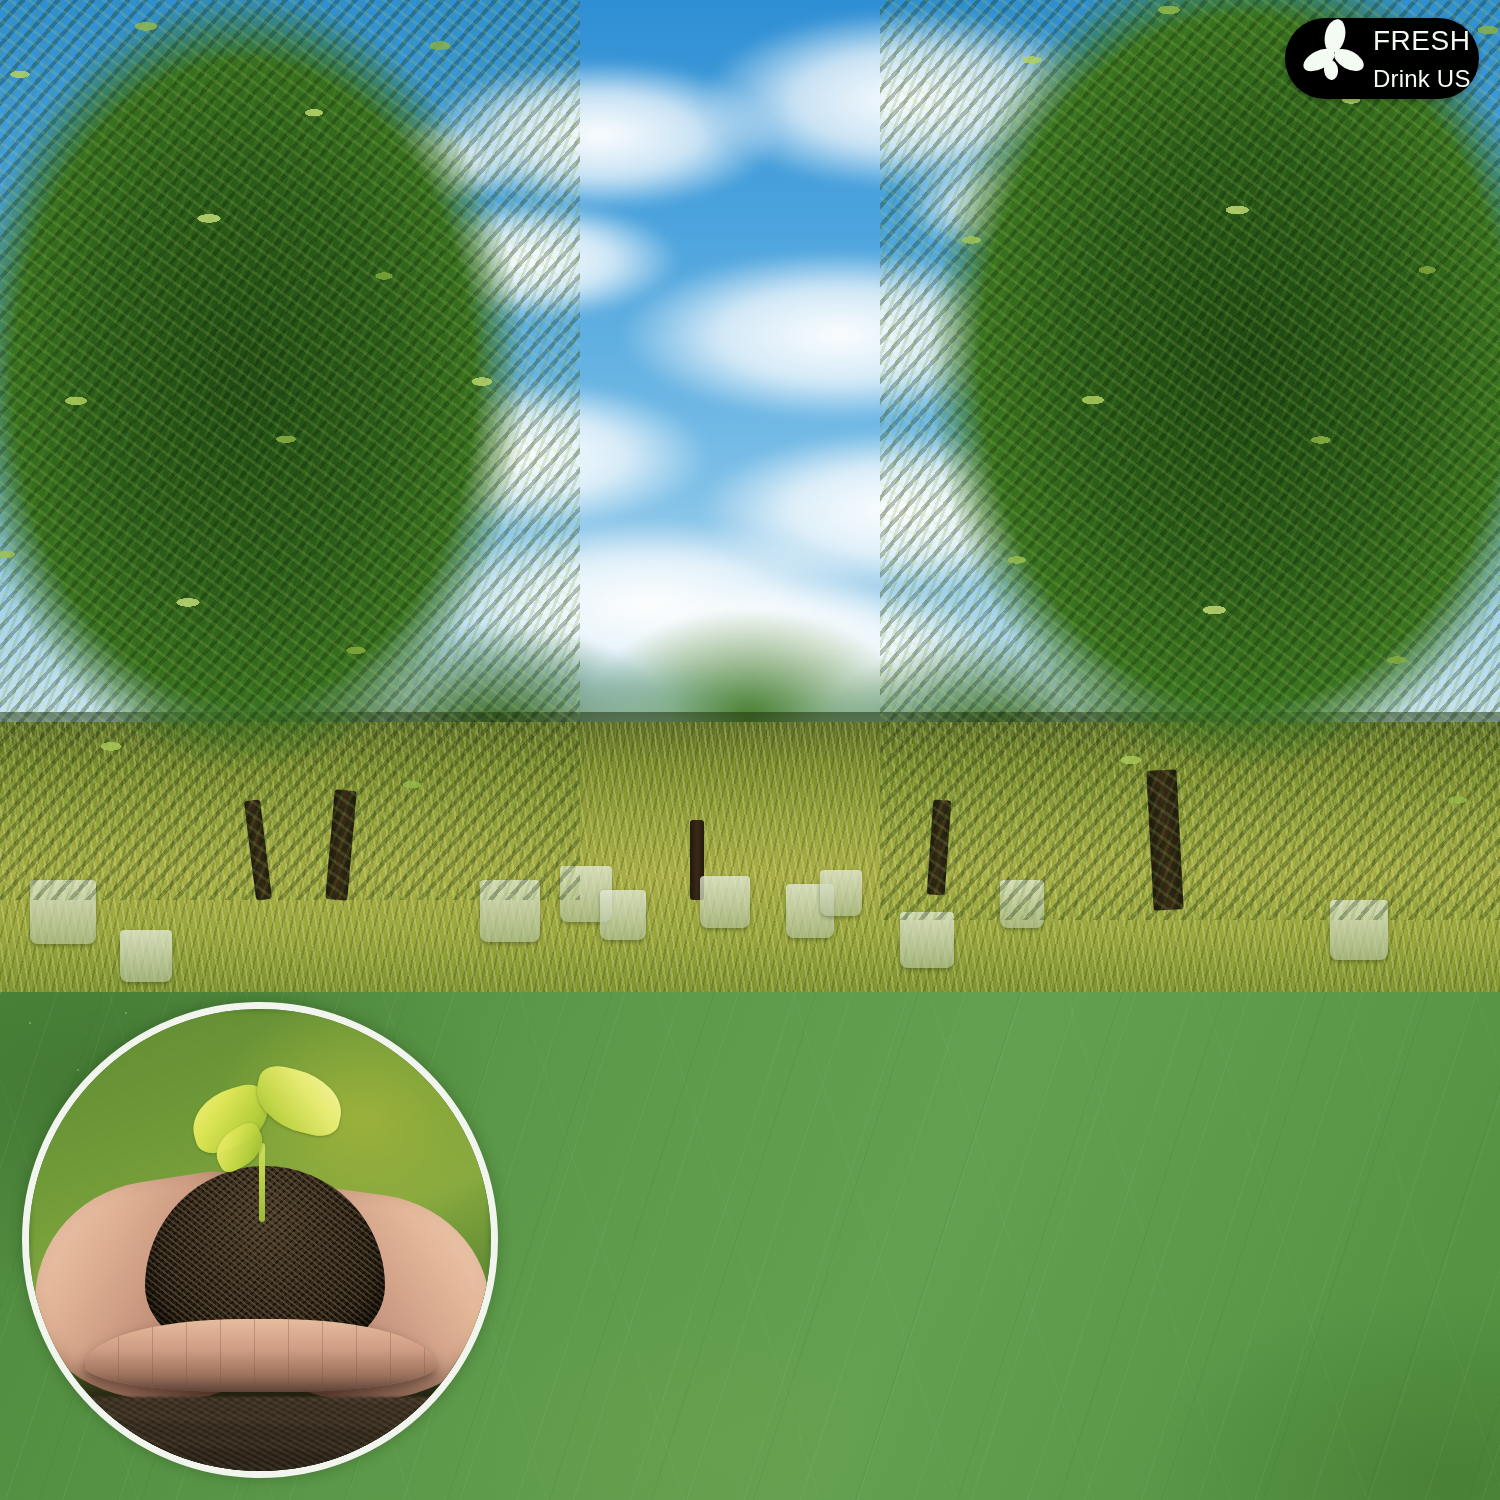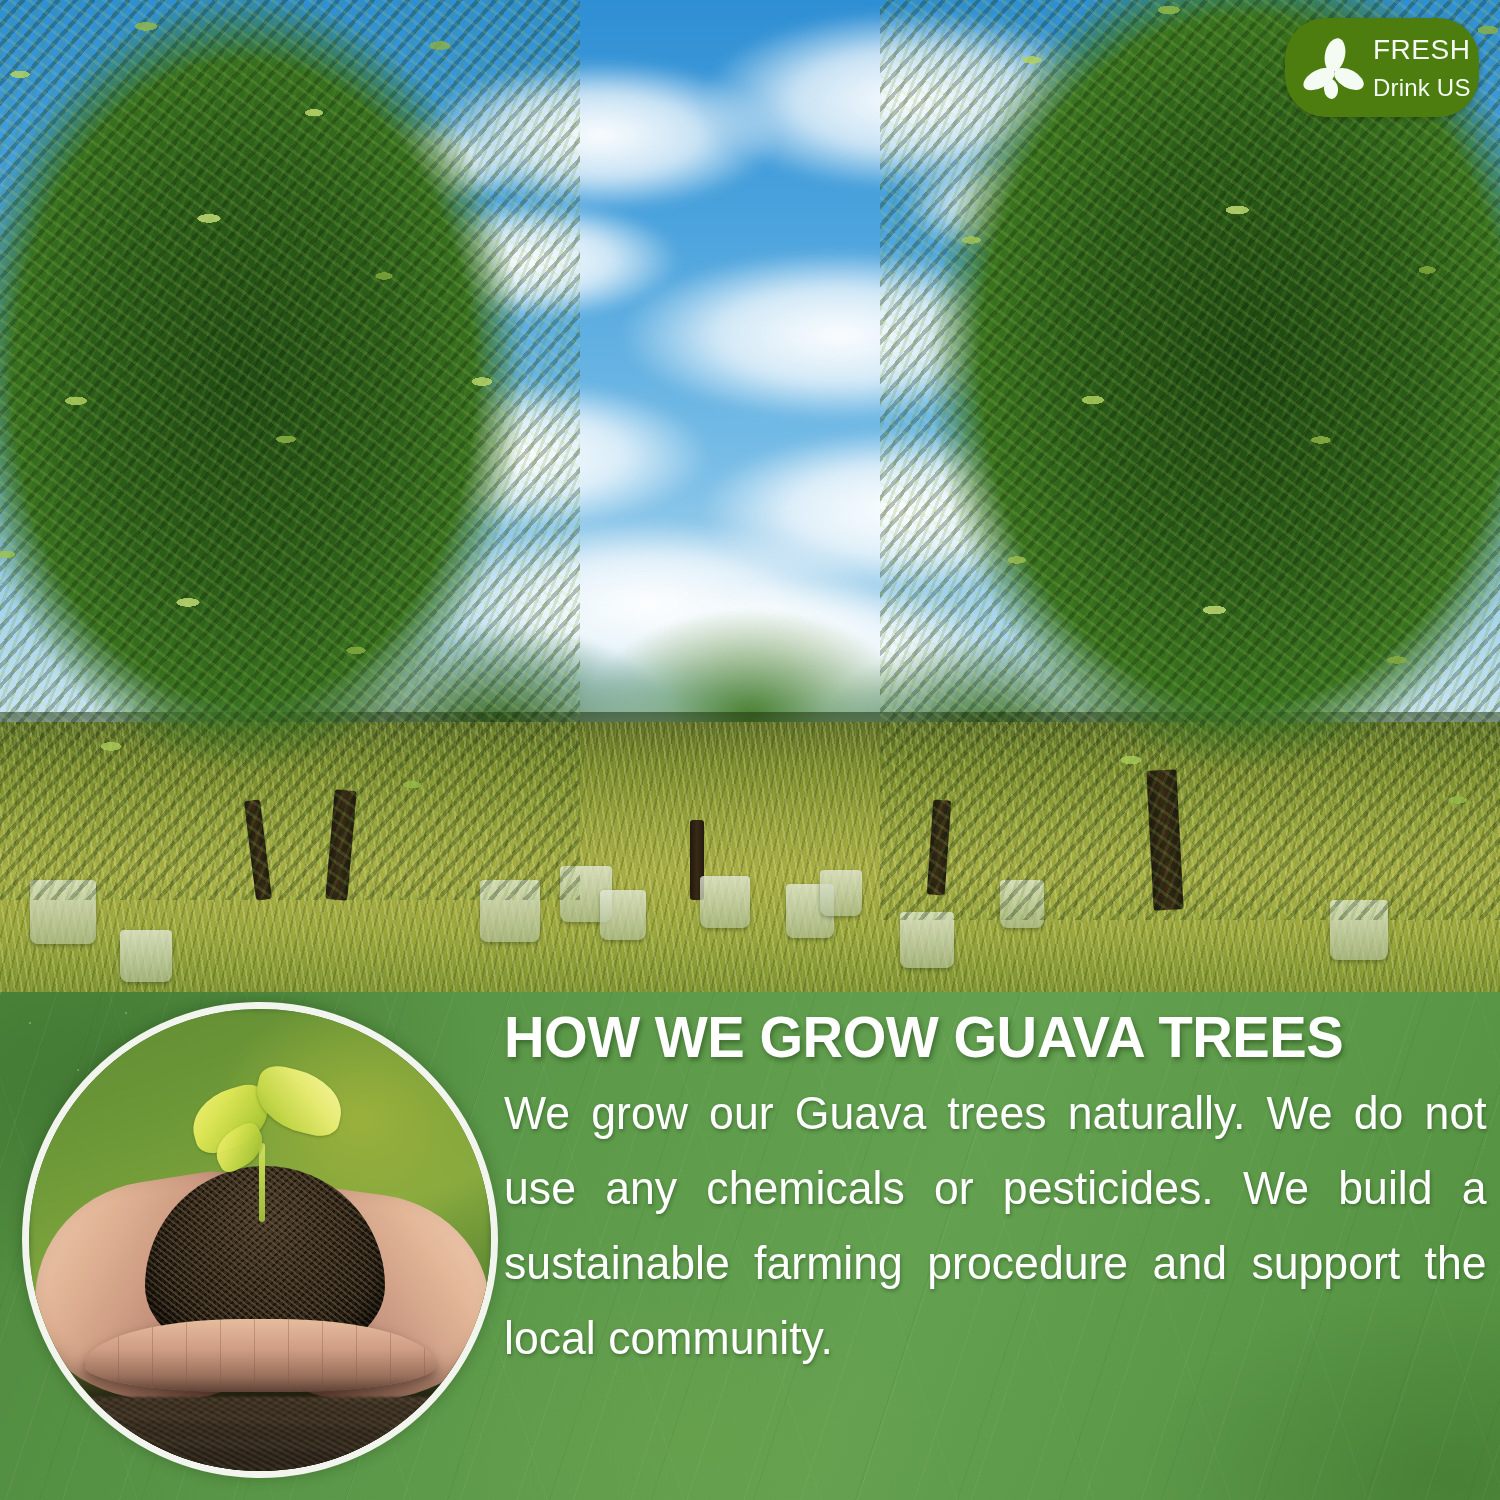--- a/index.html
+++ b/index.html
@@ -361,26 +361,25 @@
     margin: 0;
     width: 1013px;
   }
 
   
   .logo {
     position: absolute;
     left: 1285px;
     top: 18px;
     width: 194px;
-    height: 99px;
+    height: 81px;
     border-radius: 41px;
-    background: #4d7c0f;
+    background: #000000;
     box-shadow: 0 2px 6px rgba(0,0,0,0.25);
     display: flex;
-    align-items: center;
     overflow: hidden;
   }
   .logo-mark {
     width: 70px;
     height: 62px;
     margin-left: 12px;
     flex: 0 0 auto;
     position: relative;
   }
   .logo-text {
@@ -468,24 +467,20 @@
     <div class="cp-hand-r"></div>
     <div class="cp-soil"></div>
     <div class="cp-fingers"></div>
     <div class="cp-stem"></div>
     <div class="cp-leaf cp-leaf-l"></div>
     <div class="cp-leaf cp-leaf-r"></div>
     <div class="cp-leaf cp-leaf-sm"></div>
     <div class="cp-soilground"></div>
   </div>
 
-  <div class="text-col">
-    <h1 class="headline">HOW WE GROW GUAVA TREES</h1>
-    <p class="body-copy">We grow our Guava trees naturally. We do not use any chemicals or pesticides. We build a sustainable farming procedure and support the local community.</p>
-  </div>
 
   <div class="logo">
     <div class="logo-mark">
       <svg viewBox="0 0 70 62" width="70" height="62" aria-hidden="true">
         <g fill="#f4fbf2">
           <ellipse cx="22" cy="42" rx="17" ry="9" transform="rotate(-28 22 42)"></ellipse>
           <ellipse cx="38" cy="18" rx="10" ry="17" transform="rotate(12 38 18)"></ellipse>
           <ellipse cx="52" cy="42" rx="16" ry="9" transform="rotate(28 52 42)"></ellipse>
           <ellipse cx="34" cy="52" rx="7" ry="10" transform="rotate(-6 34 52)"></ellipse>
         </g>

